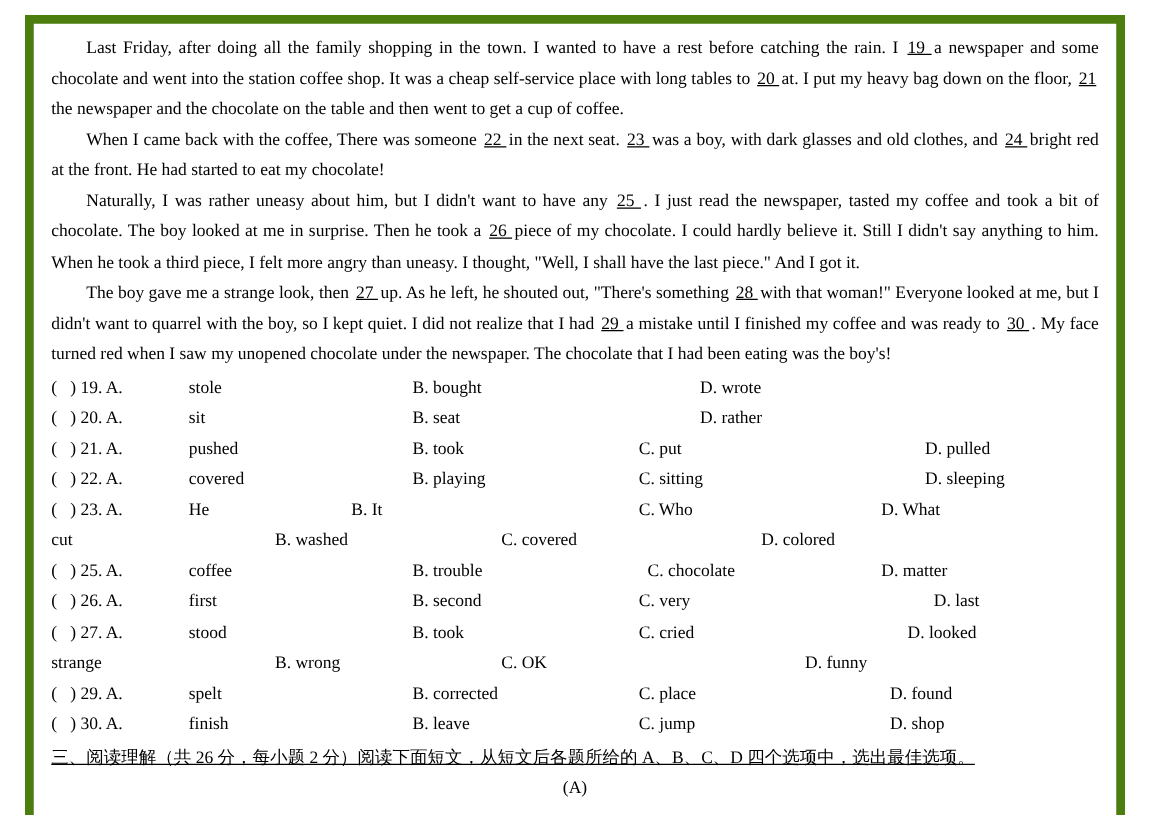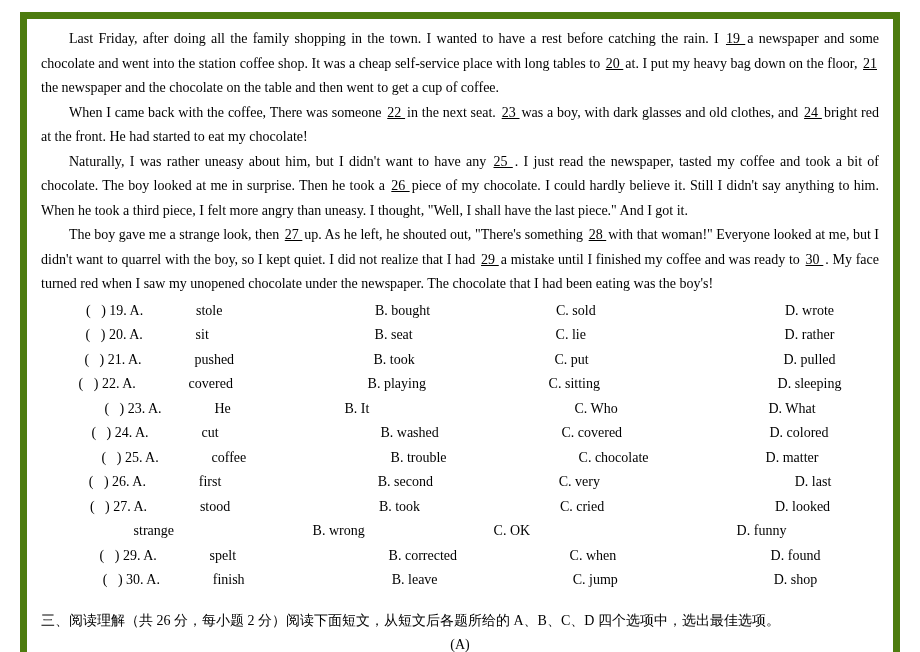--- a/index.html
+++ b/index.html
@@ -28,21 +28,20 @@
     .blank {
       text-decoration: underline;
       padding: 0 2px;
     }
     .questions {
       margin-top: 2px;
     }
     .qrow {
       display: flex;
       white-space: pre;
-      justify-content: center;
     }
     .qnum {
       width: 110px;
       flex-shrink: 0;
     }
     .opt-a {
       width: 130px;
       flex-shrink: 0;
     }
     .opt-b-wrap {
@@ -61,21 +60,22 @@
     .opt-c-pad {
       flex-shrink: 0;
     }
     .opt-d-wrap {
       display: flex;
     }
     .opt-d-pad {
       flex-shrink: 0;
     }
     .section-heading {
-      margin: 16px 0 0 0;
+      margin: 2px 0 0 0;
+      text-decoration: underline;
     }
     .center {
       text-align: center;
       font-weight: normal;
     }
   </style>
 </head>
 <body>
 
 <div class="container">
@@ -89,30 +89,30 @@
     </p>
     <p>
       <span>Naturally, I was rather uneasy about him, but I didn't want to have any </span><span class="blank">  25  </span><span>. I just read the newspaper, tasted my coffee and took a bit of chocolate. The boy looked at me in surprise. Then he took a </span><span class="blank">  26  </span><span> piece of my chocolate. I could hardly believe it. Still I didn't say anything to him. When he took a third piece, I felt more angry than uneasy. I thought, "Well, I shall have the last piece." And I got it.</span>
     </p>
     <p>
       <span>The boy gave me a strange look, then </span><span class="blank">  27  </span><span> up. As he left, he shouted out, "There's something </span><span class="blank">  28  </span><span> with that woman!" Everyone looked at me, but I didn't want to quarrel with the boy, so I kept quiet. I did not realize that I had </span><span class="blank">  29  </span><span> a mistake until I finished my coffee and was ready to </span><span class="blank">  30  </span><span>. My face turned red when I saw my unopened chocolate under the newspaper. The chocolate that I had been eating was the boy's!</span>
     </p>
   </div>
 
   <div class="questions" id="questions">
-      <div class="qrow"><span class="qnum">(   ) 19. A. </span><span class="opt-a">stole</span><span class="opt-b-wrap"><span class="opt-b-pad">              </span><span>B. bought</span></span><span class="opt-c-wrap"><span class="opt-c-pad"></span><span>C. sold</span></span><span class="opt-d-wrap"><span class="opt-d-pad">              </span><span>D. wrote</span></span></div>
-      <div class="qrow"><span class="qnum">(   ) 20. A. </span><span class="opt-a">sit</span><span class="opt-b-wrap"><span class="opt-b-pad">              </span><span>B. seat</span></span><span class="opt-c-wrap"><span class="opt-c-pad"></span><span>C. lie</span></span><span class="opt-d-wrap"><span class="opt-d-pad">              </span><span>D. rather</span></span></div>
+      <div class="qrow"><span class="qnum">(   ) 19. A. </span><span class="opt-a">stole</span><span class="opt-b-wrap"><span class="opt-b-pad">              </span><span>B. bought</span></span><span class="opt-d-wrap"><span class="opt-d-pad">              </span><span>D. wrote</span></span></div>
+      <div class="qrow"><span class="qnum">(   ) 20. A. </span><span class="opt-a">sit</span><span class="opt-b-wrap"><span class="opt-b-pad">              </span><span>B. seat</span></span><span class="opt-d-wrap"><span class="opt-d-pad">              </span><span>D. rather</span></span></div>
       <div class="qrow"><span class="qnum">(   ) 21. A. </span><span class="opt-a">pushed</span><span class="opt-b-wrap"><span class="opt-b-pad">              </span><span>B. took</span></span><span class="opt-c-wrap"><span class="opt-c-pad"></span><span>C. put</span></span><span class="opt-d-wrap"><span class="opt-d-pad">              </span><span>D. pulled</span></span></div>
       <div class="qrow"><span class="qnum">(   ) 22. A. </span><span class="opt-a">covered</span><span class="opt-b-wrap"><span class="opt-b-pad">              </span><span>B. playing</span></span><span class="opt-c-wrap"><span class="opt-c-pad"></span><span>C. sitting</span></span><span class="opt-d-wrap"><span class="opt-d-pad">              </span><span>D. sleeping</span></span></div>
       <div class="qrow"><span class="qnum">(   ) 23. A. </span><span class="opt-a">He</span><span class="opt-b-wrap"><span class="opt-b-pad"></span><span>B. It</span></span><span class="opt-c-wrap"><span class="opt-c-pad"></span><span>C. Who</span></span><span class="opt-d-wrap"><span class="opt-d-pad">    </span><span>D. What</span></span></div>
-      <div class="qrow"><span class="qnum">(   ) 24. A. </span><span class="opt-a">cut</span><span class="opt-b-wrap"><span class="opt-b-pad">              </span><span>B. washed</span></span><span class="opt-c-wrap"><span class="opt-c-pad"></span><span>C. covered</span></span><span class="opt-d-wrap"><span class="opt-d-pad">        </span><span>D. colored</span></span></div>
+      <div class="qrow"><span class="opt-a">cut</span><span class="opt-b-wrap"><span class="opt-b-pad">              </span><span>B. washed</span></span><span class="opt-c-wrap"><span class="opt-c-pad"></span><span>C. covered</span></span><span class="opt-d-wrap"><span class="opt-d-pad">        </span><span>D. colored</span></span></div>
       <div class="qrow"><span class="qnum">(   ) 25. A. </span><span class="opt-a">coffee</span><span class="opt-b-wrap"><span class="opt-b-pad">              </span><span>B. trouble</span></span><span class="opt-c-wrap"><span class="opt-c-pad">  </span><span>C. chocolate</span></span><span class="opt-d-wrap"><span class="opt-d-pad">    </span><span>D. matter</span></span></div>
       <div class="qrow"><span class="qnum">(   ) 26. A. </span><span class="opt-a">first</span><span class="opt-b-wrap"><span class="opt-b-pad">              </span><span>B. second</span></span><span class="opt-c-wrap"><span class="opt-c-pad"></span><span>C. very</span></span><span class="opt-d-wrap"><span class="opt-d-pad">                </span><span>D. last</span></span></div>
       <div class="qrow"><span class="qnum">(   ) 27. A. </span><span class="opt-a">stood</span><span class="opt-b-wrap"><span class="opt-b-pad">              </span><span>B. took</span></span><span class="opt-c-wrap"><span class="opt-c-pad"></span><span>C. cried</span></span><span class="opt-d-wrap"><span class="opt-d-pad">          </span><span>D. looked</span></span></div>
       <div class="qrow"><span class="opt-a">strange</span><span class="opt-b-wrap"><span class="opt-b-pad">              </span><span>B. wrong</span></span><span class="opt-c-wrap"><span class="opt-c-pad"></span><span>C. OK</span></span><span class="opt-d-wrap"><span class="opt-d-pad">                  </span><span>D. funny</span></span></div>
-      <div class="qrow"><span class="qnum">(   ) 29. A. </span><span class="opt-a">spelt</span><span class="opt-b-wrap"><span class="opt-b-pad">              </span><span>B. corrected</span></span><span class="opt-c-wrap"><span class="opt-c-pad"></span><span>C. when</span></span><span class="opt-d-wrap"><span class="opt-d-pad">      </span><span>D. found</span></span></div>
+      <div class="qrow"><span class="qnum">(   ) 29. A. </span><span class="opt-a">spelt</span><span class="opt-b-wrap"><span class="opt-b-pad">              </span><span>B. corrected</span></span><span class="opt-c-wrap"><span class="opt-c-pad"></span><span>C. place</span></span><span class="opt-d-wrap"><span class="opt-d-pad">      </span><span>D. found</span></span></div>
       <div class="qrow"><span class="qnum">(   ) 30. A. </span><span class="opt-a">finish</span><span class="opt-b-wrap"><span class="opt-b-pad">              </span><span>B. leave</span></span><span class="opt-c-wrap"><span class="opt-c-pad"></span><span>C. jump</span></span><span class="opt-d-wrap"><span class="opt-d-pad">      </span><span>D. shop</span></span></div>
     </div>
 
   <div class="section-heading">三、阅读理解（共 26 分，每小题 2 分）阅读下面短文，从短文后各题所给的 A、B、C、D 四个选项中，选出最佳选项。</div>
   <div class="center">(A)</div>
 
 </div>
 
 </body></html>

